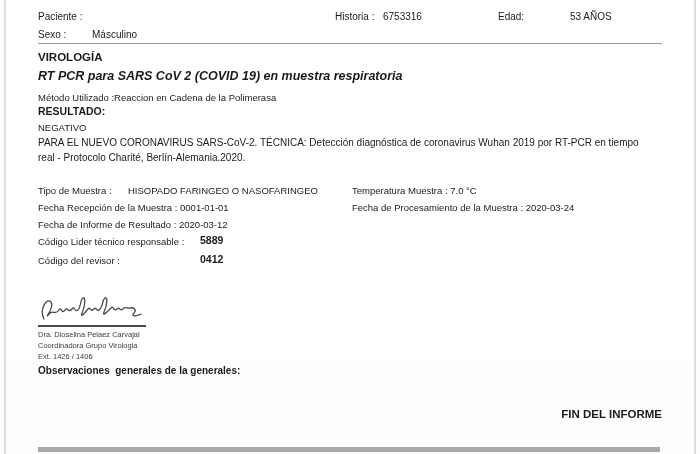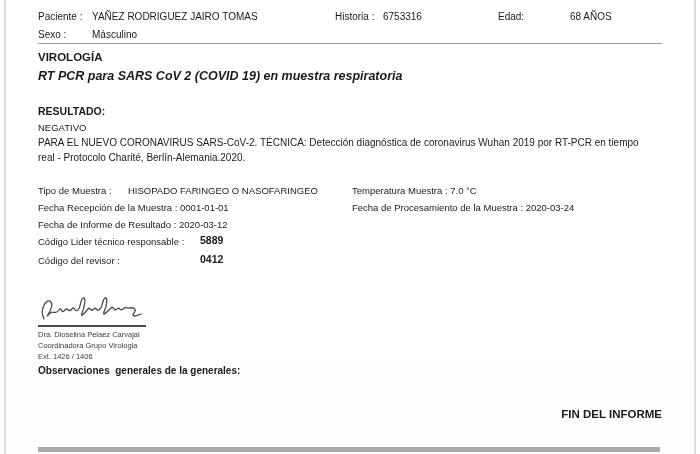--- a/index.html
+++ b/index.html
@@ -27,33 +27,33 @@
 </style>
 </head>
 <body>
 
 <div class="page">
 
   <div class="vborder" style="left:4px;"></div>
   <div class="vborder" style="left:694px;"></div>
 
   <span class="t" style="left:38px;top:10px">Paciente :</span>
-  <span class="t" style="left:92px;top:10px">YAÑEZ RODRIGUEZ JAIRO TOMAS</span>
   <span class="t" style="left:335px;top:10px">Historia :</span>
   <span class="t" style="left:383px;top:10px">6753316</span>
   <span class="t" style="left:498px;top:10px">Edad:</span>
-  <span class="t" style="left:570px;top:10px">68 AÑOS</span>
+  <span class="t" style="left:570px;top:10px">53 AÑOS</span>
   <span class="t" style="left:38px;top:28px">Sexo :</span>
   <span class="t" style="left:92px;top:28px">Másculino</span>
 
   <div class="hr1"></div>
 
   <div class="section-title">VIROLOGÍA</div>
   <div class="test-name">RT PCR para SARS CoV 2 (COVID 19) en muestra respiratoria</div>
 
+  <span class="t sm" style="left:38px;top:91px">Método Utilizado :Reaccion en Cadena de la Polimerasa</span>
   <span class="t b" style="left:38px;top:105px;font-size:10.5px">RESULTADO:</span>
   <span class="t sm" style="left:38px;top:121px">NEGATIVO</span>
 
   <div class="para">PARA EL NUEVO CORONAVIRUS SARS-CoV-2. TÉCNICA: Detección diagnóstica de coronavirus Wuhan 2019 por RT-PCR en tiempo real - Protocolo Charité, Berlín-Alemania.2020.</div>
 
   <span class="t sm" style="left:38px;top:184px">Tipo de Muestra :</span>
   <span class="t sm" style="left:128px;top:184px">HISOPADO FARINGEO O NASOFARINGEO</span>
   <span class="t sm" style="left:352px;top:184px">Temperatura Muestra : 7.0 °C</span>
 
   <span class="t sm" style="left:38px;top:201px">Fecha Recepción de la Muestra : 0001-01-01</span>

